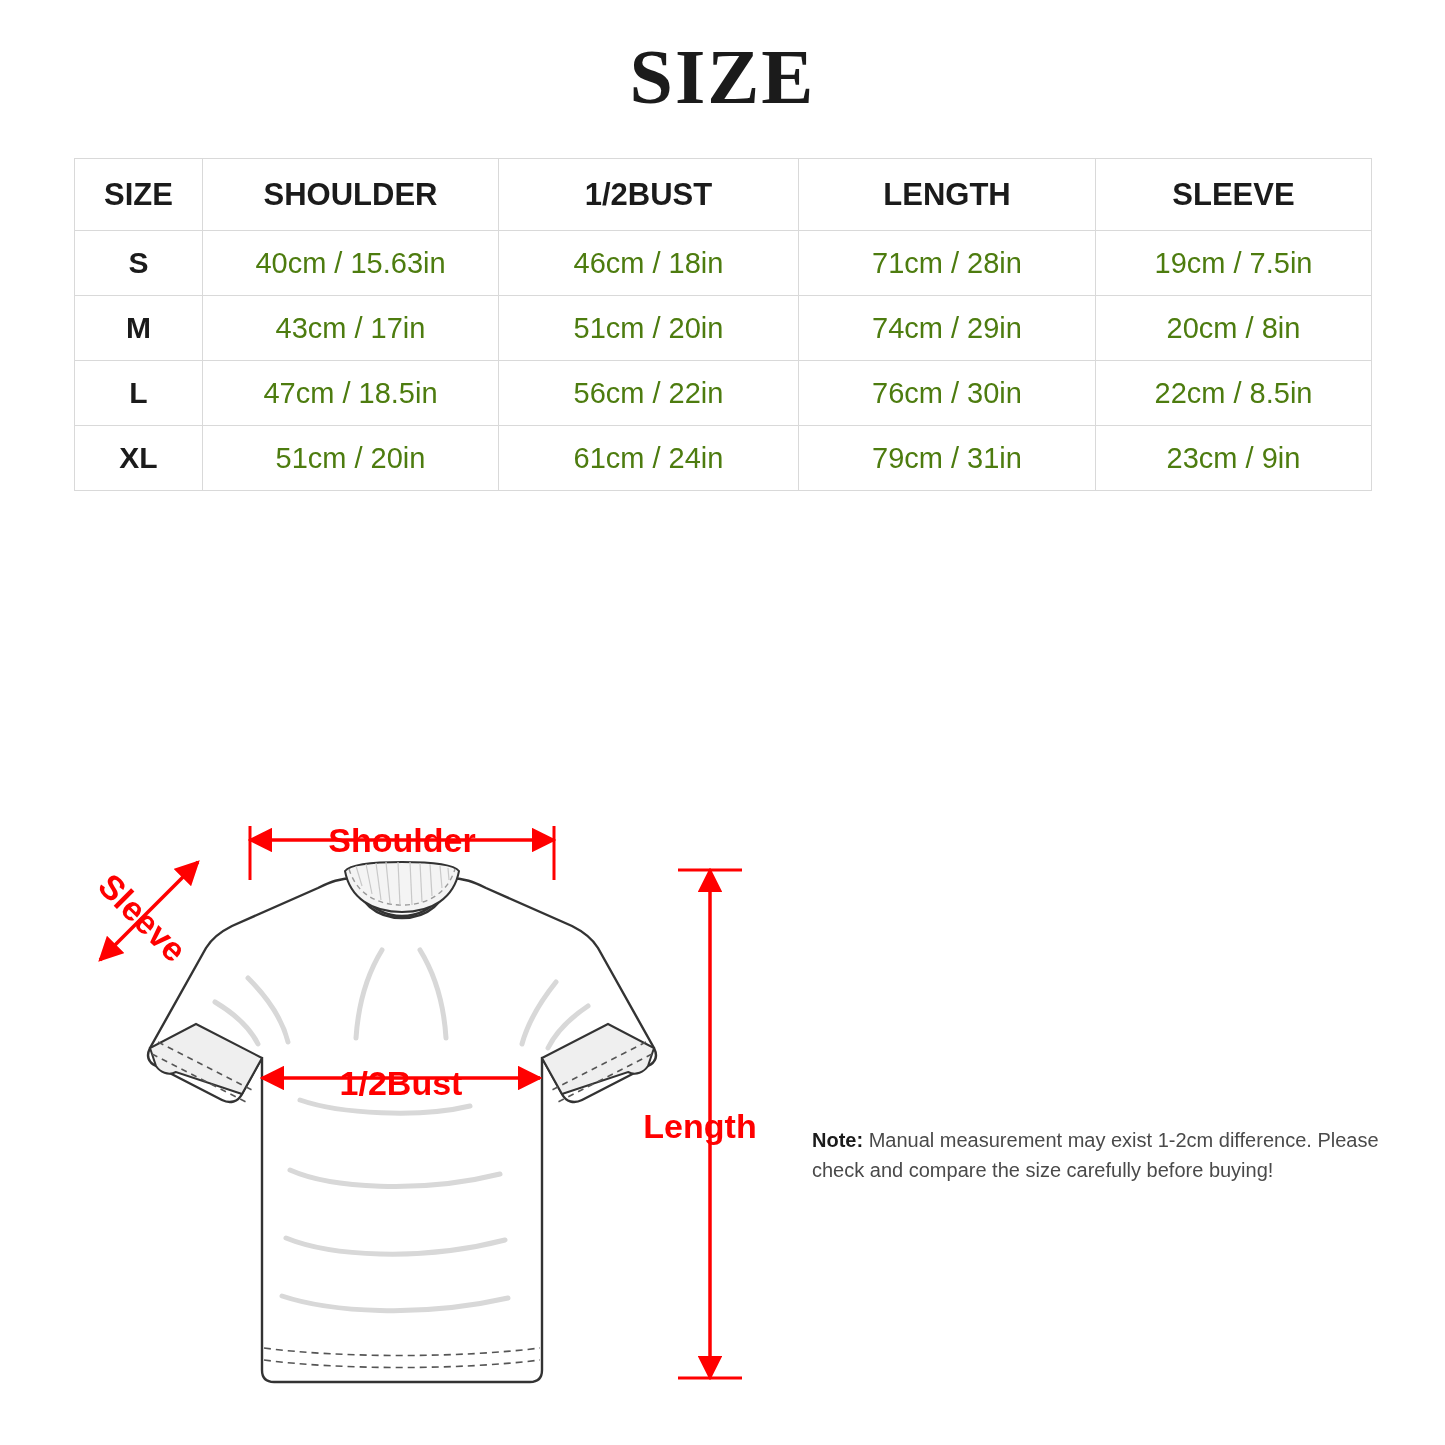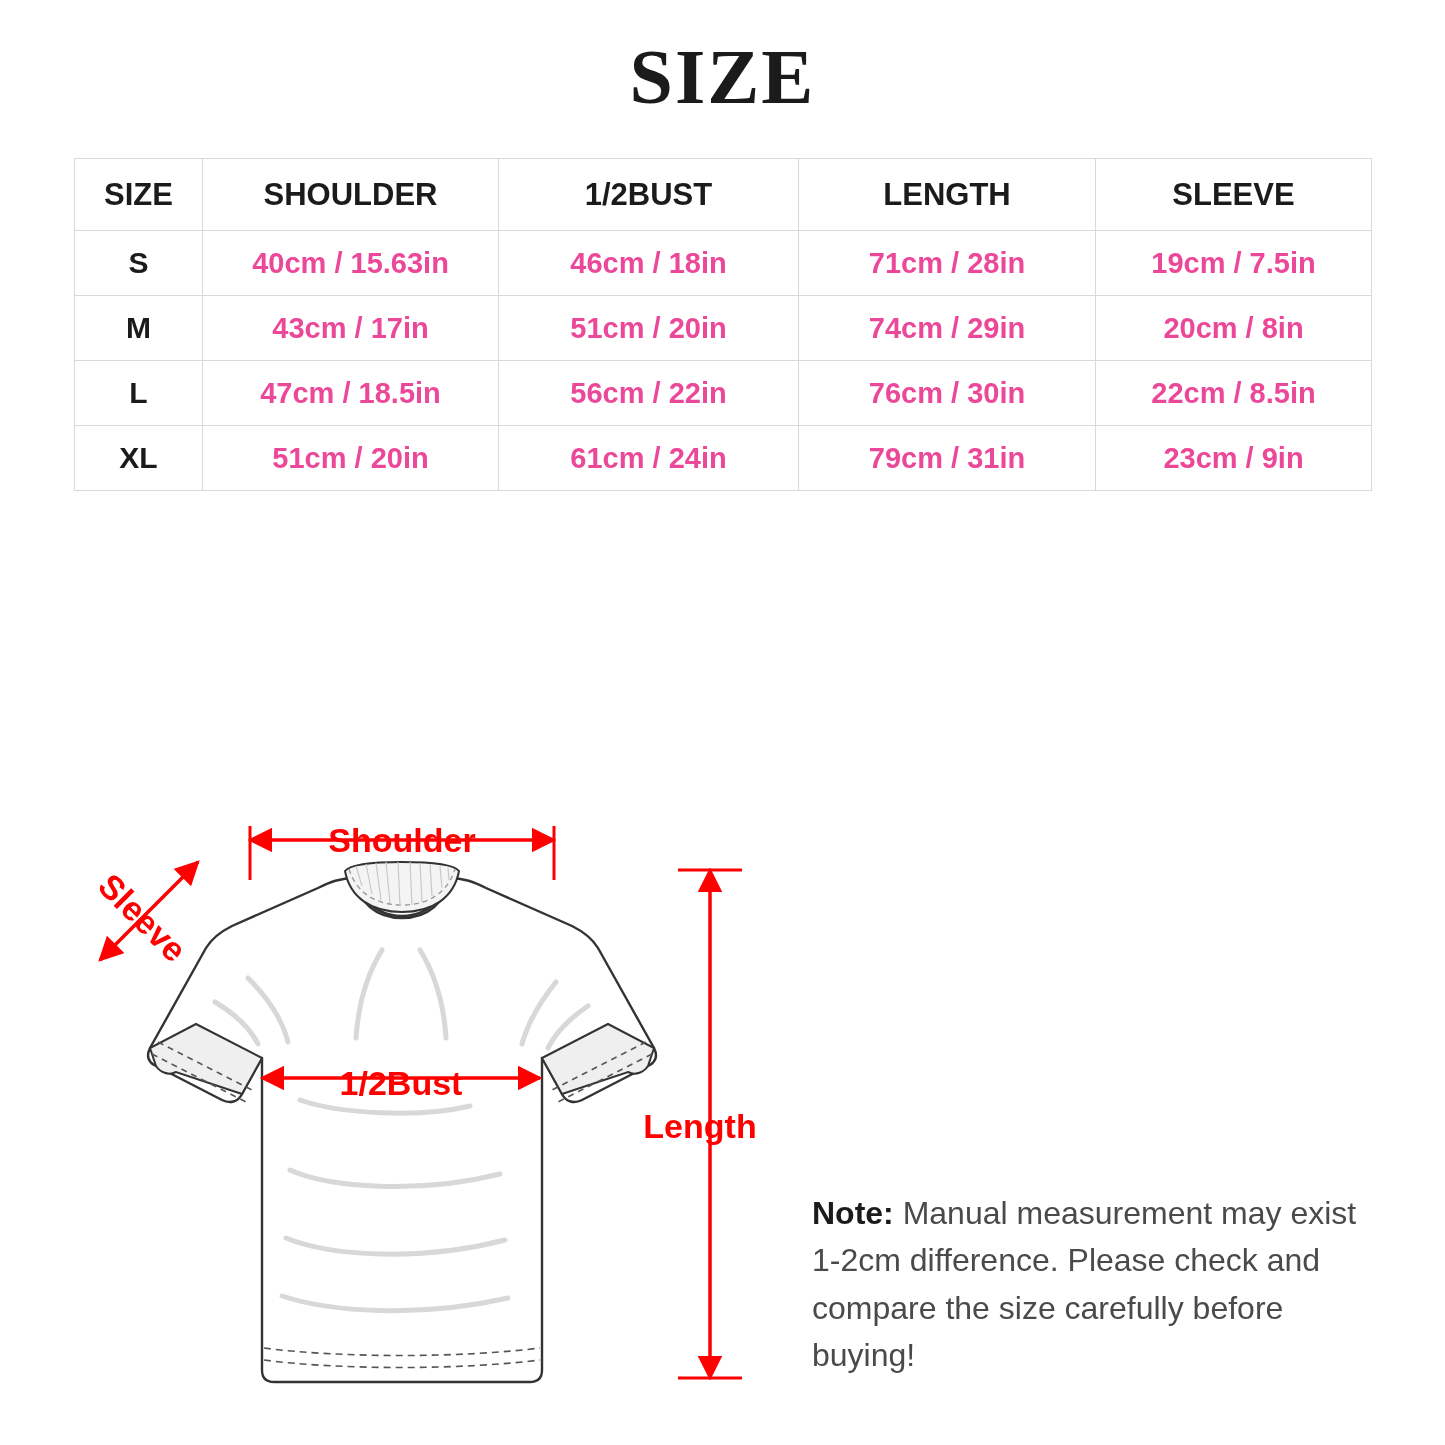--- a/index.html
+++ b/index.html
@@ -56,22 +56,22 @@
     color: #1b1b1b;
     height: 72px;
   }
   table.size-table td.size-col {
     font-size: 30px;
     font-weight: bold;
     color: #1b1b1b;
   }
   table.size-table td.val {
     font-size: 29px;
-    color: #ec4899;
-    font-weight: bold;
+    color: #4d7c0f;
+    font-weight: normal;
   }
   col.c-size   { width: 128px; }
   col.c-sh     { width: 296px; }
   col.c-bust   { width: 300px; }
   col.c-len    { width: 297px; }
   col.c-sleeve { width: 276px; }
 
   
   .diagram {
     position: absolute;
@@ -83,23 +83,23 @@
   .diagram svg {
     position: absolute;
     top: 0;
     left: 0;
   }
 
   
   .note {
     position: absolute;
     left: 812px;
-    top: 1190px;
+    top: 1126px;
     width: 575px;
-    font-size: 32px;
+    font-size: 20px;
     line-height: 1.48;
     color: #4a4a4a;
   }
   .note b {
     color: #1b1b1b;
     font-weight: bold;
   }
 </style>
 </head>
 <body>

